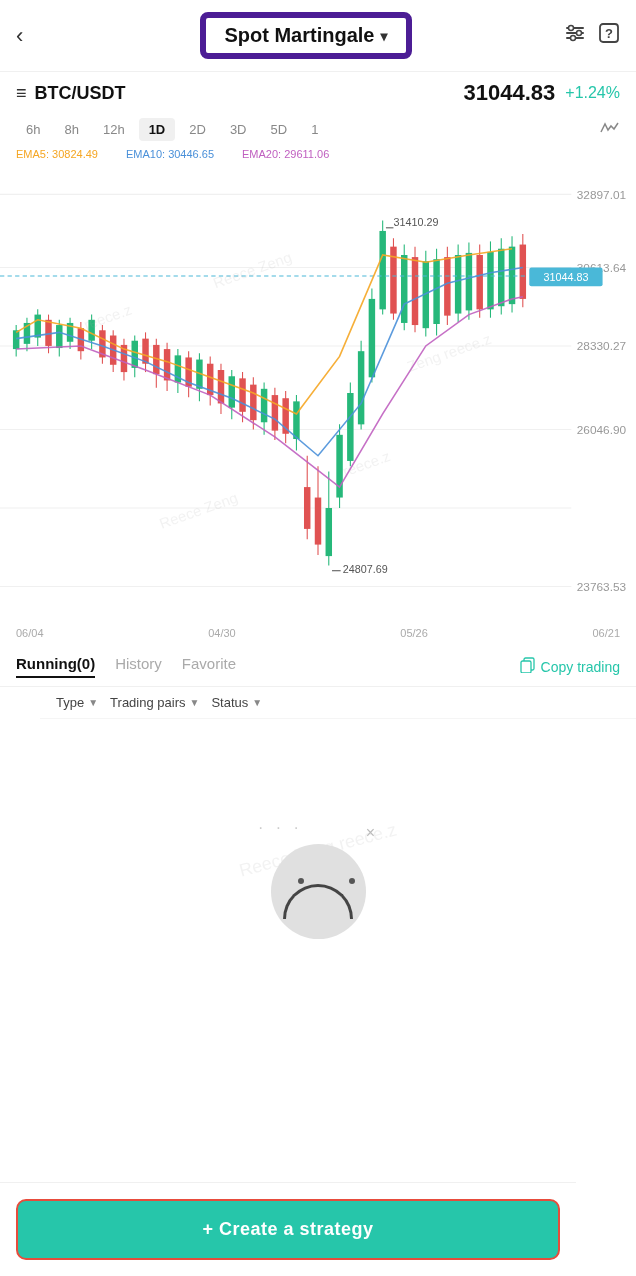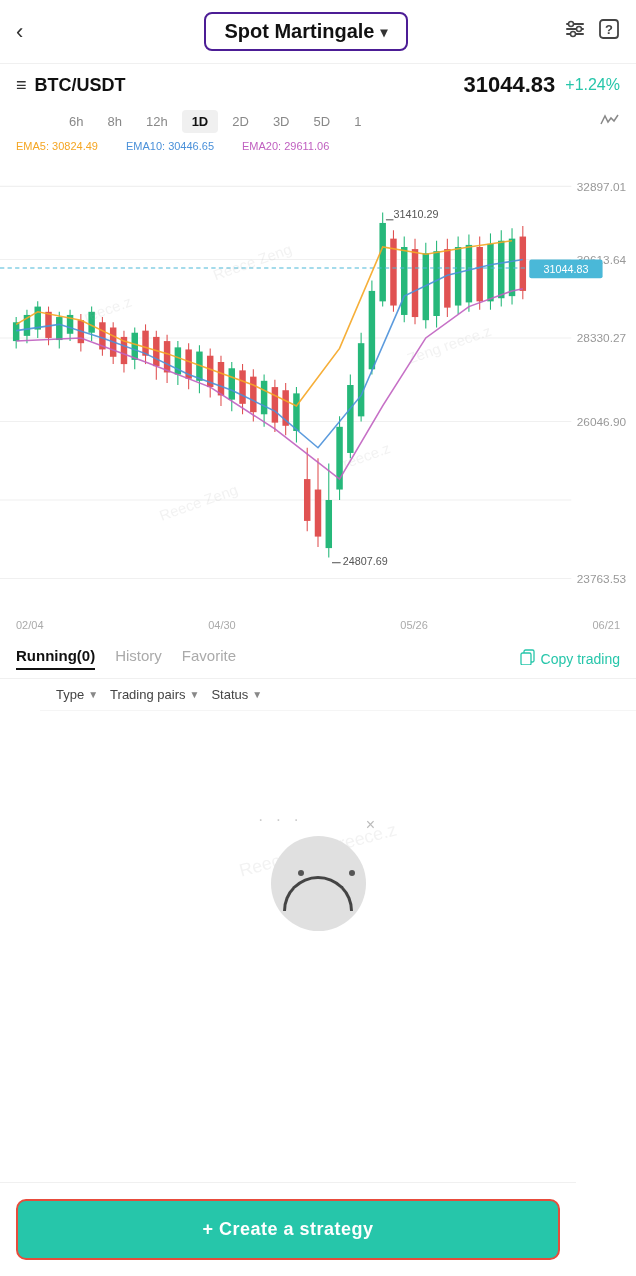--- a/index.html
+++ b/index.html
@@ -22,21 +22,21 @@
       background: #fff;
       border-bottom: 1px solid #f0f0f0;
     }
     .header-back {
       font-size: 22px;
       color: #333;
       cursor: pointer;
       width: 32px;
     }
     .header-title-box {
-      border: 2px solid #4c1d95;
+      border: 6px solid #4c1d95;
       border-radius: 8px;
       padding: 6px 18px;
       display: flex;
       align-items: center;
       gap: 6px;
       cursor: pointer;
       justify-content: center;
     }
     .header-title-box span {
       font-size: 20px;
@@ -97,21 +97,20 @@
     }
 
     
     .time-selector {
       display: flex;
       align-items: center;
       padding: 4px 16px;
       gap: 4px;
       overflow-x: auto;
       background: #fff;
-      margin-left: 43px;
     }
     .time-btn {
       padding: 4px 10px;
       font-size: 13px;
       color: #888;
       background: none;
       border: none;
       cursor: pointer;
       border-radius: 4px;
     }
@@ -492,21 +491,21 @@
 
     <text x="80" y="160" font-size="14" fill="rgba(170,170,170,0.15)" transform="rotate(-20, 80, 160)">reece.z</text>
     <text x="200" y="120" font-size="14" fill="rgba(170,170,170,0.15)" transform="rotate(-20, 200, 120)">Reece Zeng</text>
     <text x="320" y="300" font-size="14" fill="rgba(170,170,170,0.15)" transform="rotate(-20, 320, 300)">reece.z</text>
     <text x="150" y="350" font-size="14" fill="rgba(170,170,170,0.15)" transform="rotate(-20, 150, 350)">Reece Zeng</text>
     <text x="380" y="200" font-size="14" fill="rgba(170,170,170,0.15)" transform="rotate(-20, 380, 200)">Zeng reece.z</text>
   </svg>
 </div>
 
 <div class="date-bar">
-  <span class="date-label">02/04</span>
+  <span class="date-label">06/04</span>
   <span class="date-label">04/30</span>
   <span class="date-label">05/26</span>
   <span class="date-label">06/21</span>
 </div>
 
 <div class="tabs-row">
   <span class="tab-item active">Running(0)</span>
   <span class="tab-item">History</span>
   <span class="tab-item">Favorite</span>
   <div class="copy-trading">

